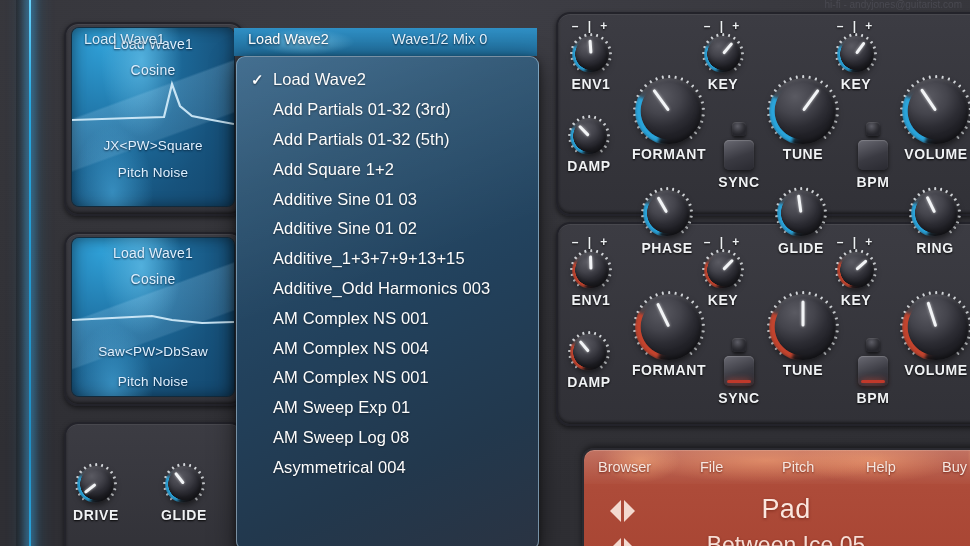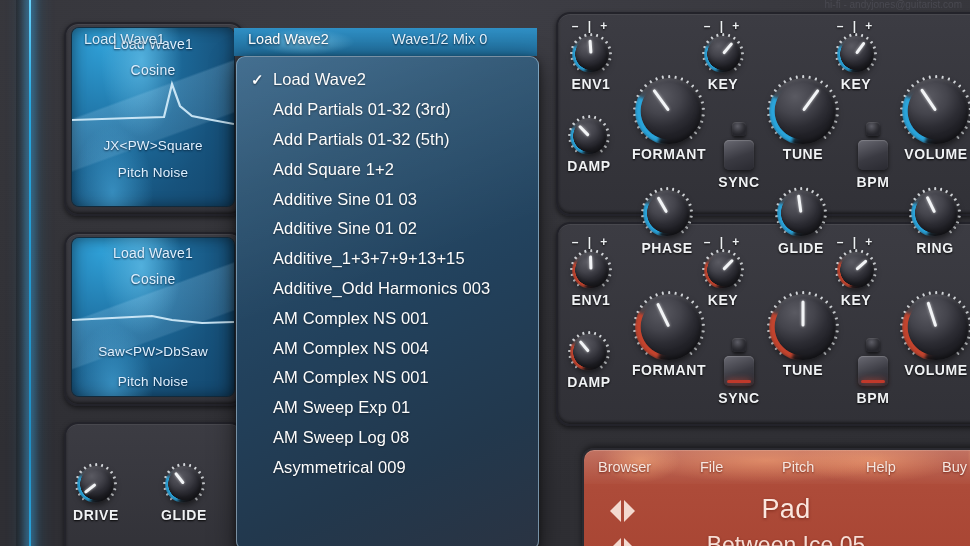--- a/index.html
+++ b/index.html
@@ -933,17 +933,17 @@
         <div class="menu-item">
           <span>AM Complex NS 001</span>
         </div>
         <div class="menu-item">
           <span>AM Sweep Exp 01</span>
         </div>
         <div class="menu-item">
           <span>AM Sweep Log 08</span>
         </div>
         <div class="menu-item">
-          <span>Asymmetrical 009</span>
+          <span>Asymmetrical 004</span>
         </div>
       </div>
   </div>
 </div>
 
 </body></html>

